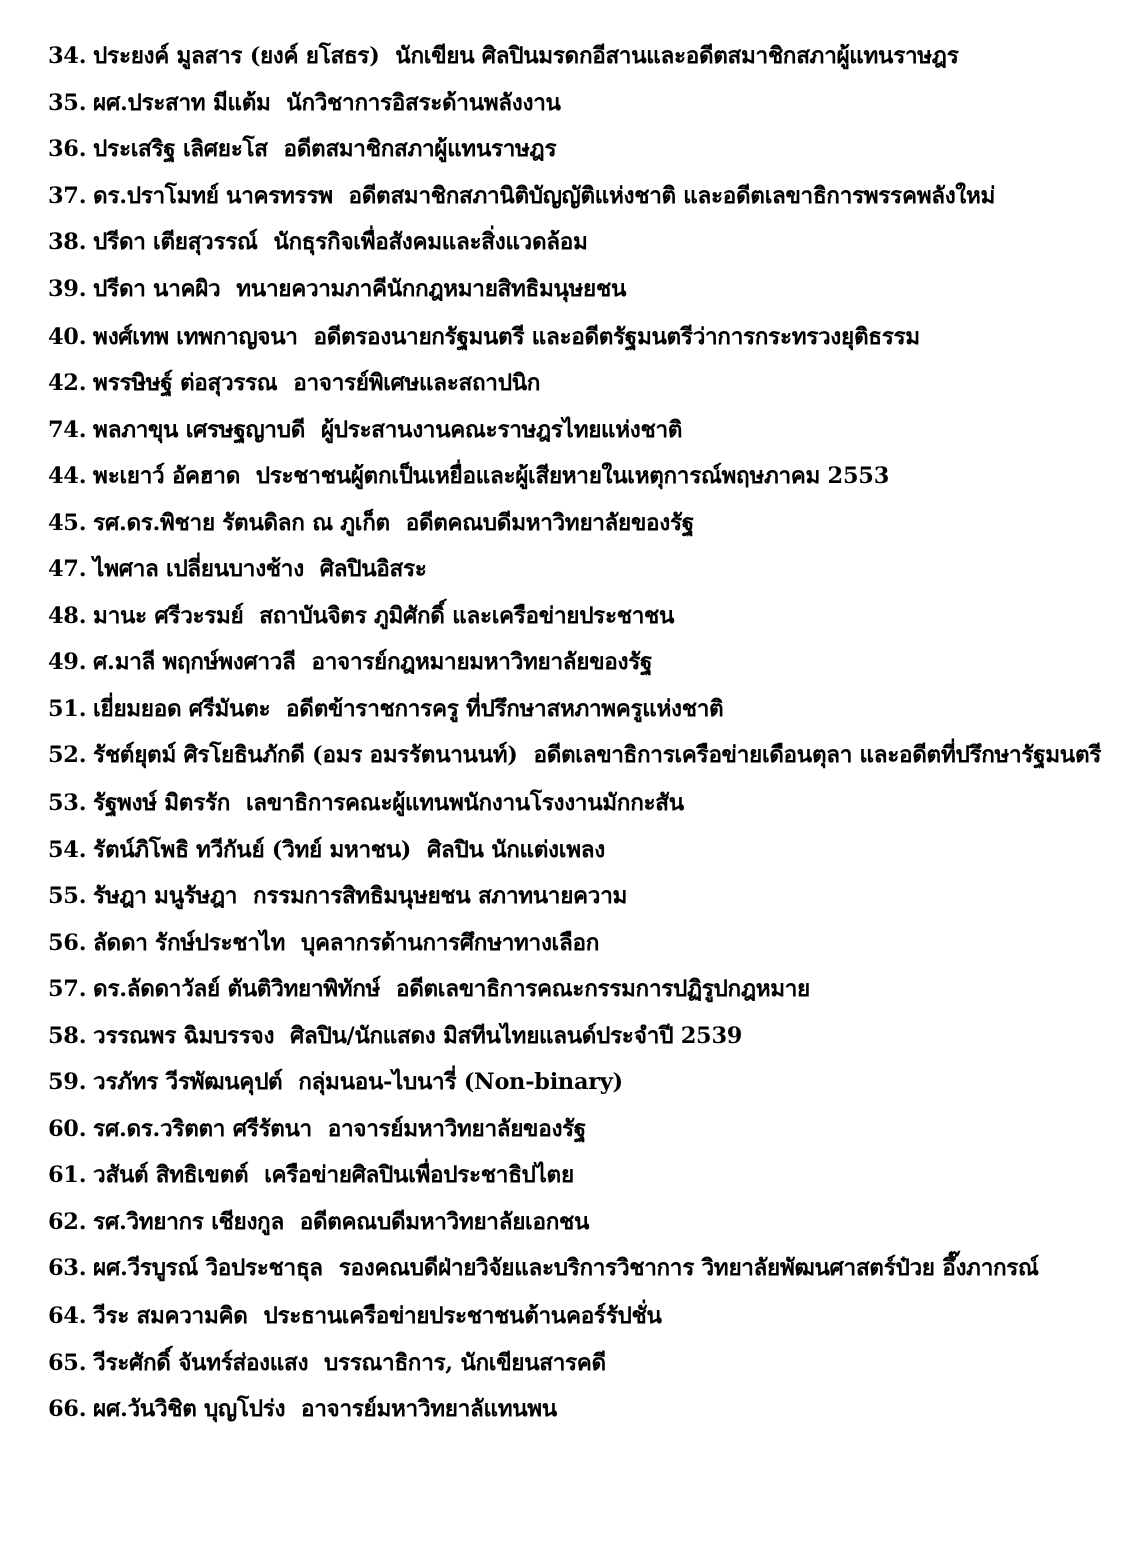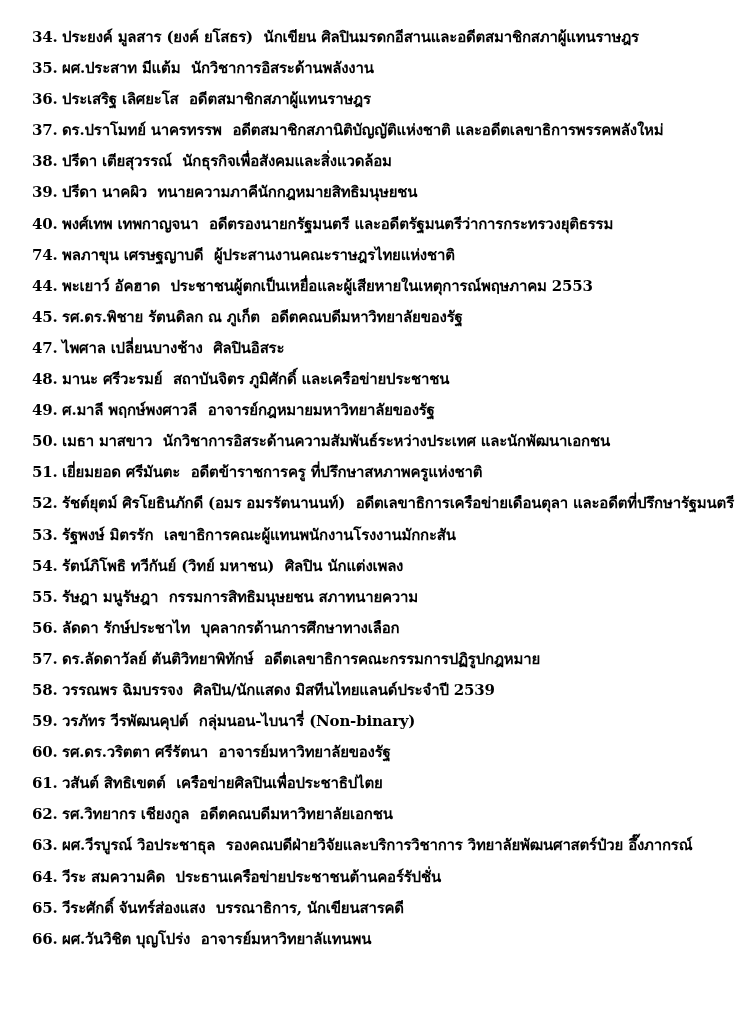--- a/index.html
+++ b/index.html
@@ -79,20 +79,25 @@
     <span class="num">39.</span>
     <span class="name">ปรีดา นาคผิว</span><span class="sep"></span>
     <span class="desc">ทนายความภาคีนักกฎหมายสิทธิมนุษยชน</span>
   </li>
     <li class="item">
     <span class="num">40.</span>
     <span class="name">พงศ์เทพ เทพกาญจนา</span><span class="sep"></span>
     <span class="desc">อดีตรองนายกรัฐมนตรี และอดีตรัฐมนตรีว่าการกระทรวงยุติธรรม</span>
   </li>
     <li class="item">
+    <span class="num">42.</span>
+    <span class="name">พรรษิษฐ์ ต่อสุวรรณ</span><span class="sep"></span>
+    <span class="desc">อาจารย์พิเศษและสถาปนิก</span>
+  </li>
+    <li class="item">
     <span class="num">74.</span>
     <span class="name">พลภาขุน เศรษฐญาบดี</span><span class="sep"></span>
     <span class="desc">ผู้ประสานงานคณะราษฎรไทยแห่งชาติ</span>
   </li>
     <li class="item">
     <span class="num">44.</span>
     <span class="name">พะเยาว์ อัคฮาด</span><span class="sep"></span>
     <span class="desc">ประชาชนผู้ตกเป็นเหยื่อและผู้เสียหายในเหตุการณ์พฤษภาคม 2553</span>
   </li>
     <li class="item">
@@ -109,25 +114,20 @@
     <span class="num">48.</span>
     <span class="name">มานะ ศรีวะรมย์</span><span class="sep"></span>
     <span class="desc">สถาบันจิตร ภูมิศักดิ์ และเครือข่ายประชาชน</span>
   </li>
     <li class="item">
     <span class="num">49.</span>
     <span class="name">ศ.มาลี พฤกษ์พงศาวลี</span><span class="sep"></span>
     <span class="desc">อาจารย์กฎหมายมหาวิทยาลัยของรัฐ</span>
   </li>
     <li class="item">
-    <span class="num">50.</span>
-    <span class="name">เมธา มาสขาว</span><span class="sep"></span>
-    <span class="desc">นักวิชาการอิสระด้านความสัมพันธ์ระหว่างประเทศ และนักพัฒนาเอกชน</span>
-  </li>
-    <li class="item">
     <span class="num">51.</span>
     <span class="name">เยี่ยมยอด ศรีมันตะ</span><span class="sep"></span>
     <span class="desc">อดีตข้าราชการครู ที่ปรึกษาสหภาพครูแห่งชาติ</span>
   </li>
     <li class="item">
     <span class="num">52.</span>
     <span class="name">รัชต์ยุตม์ ศิรโยธินภักดี  (อมร อมรรัตนานนท์)</span><span class="sep"></span>
     <span class="desc">อดีตเลขาธิการเครือข่ายเดือนตุลา และอดีตที่ปรึกษารัฐมนตรี</span>
   </li>
     <li class="item">

